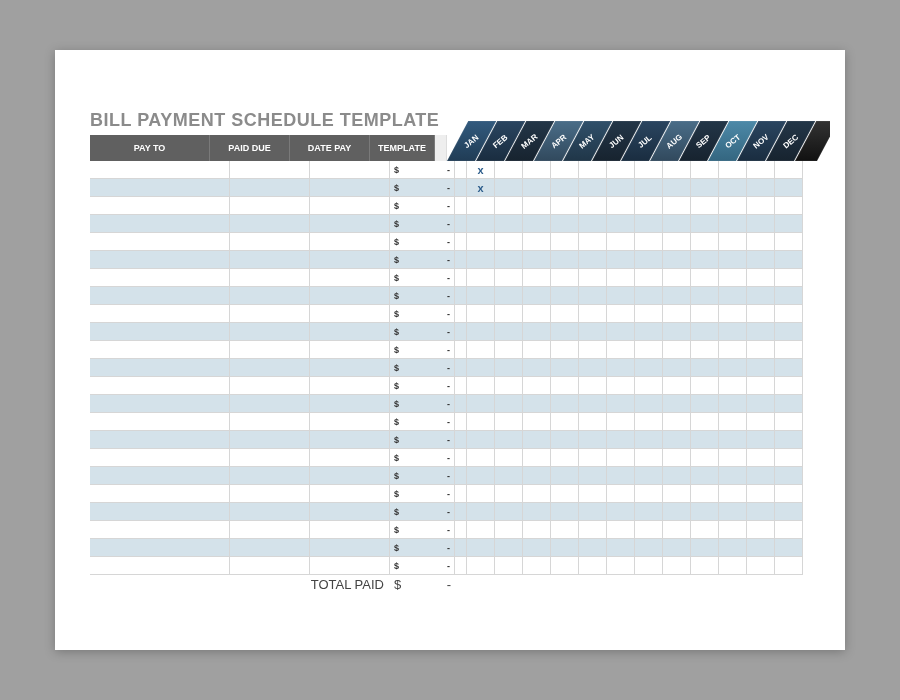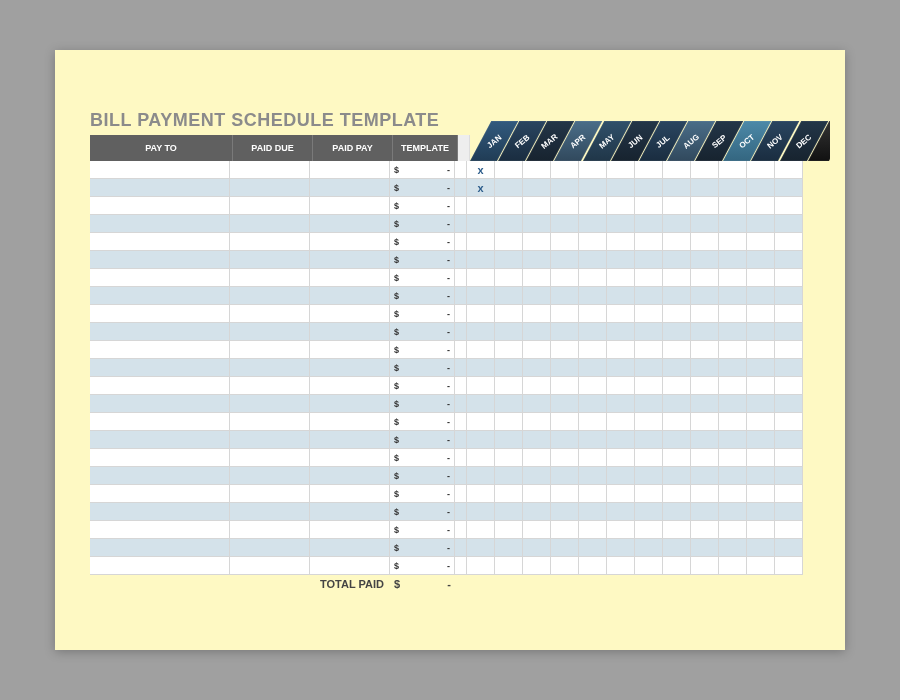--- a/index.html
+++ b/index.html
@@ -6,21 +6,21 @@
   html, body {
     margin: 0; padding: 0;
     width: 900px; height: 700px;
     background: #a0a0a0;
     font-family: Arial, Helvetica, sans-serif;
   }
   .page {
     position: absolute;
     left: 55px; top: 50px;
     width: 790px; height: 600px;
-    background: #fef9c3;
+    background: #ffffff;
     box-shadow: 0 2px 10px rgba(0,0,0,0.25);
     padding: 60px 35px 40px 35px;
   }
   .title {
     color: #8b8b8b;
     font-size: 18px;
     font-weight: 700;
     letter-spacing: 0.5px;
     margin-bottom: 4px;
   }
@@ -35,21 +35,21 @@
   .hcell {
     background: #606060;
     color: #fff;
     font-size: 9px;
     font-weight: 700;
     display: flex;
     align-items: center;
     justify-content: center;
     border-right: 1px solid #7a7a7a;
   }
-  .hcell.payto   { width: 143px; }
+  .hcell.payto   { width: 120px; }
   .hcell.datedue { width: 80px; }
   .hcell.autopay { width: 80px; }
   .hcell.payment { width: 65px; }
   .hcell.narrow  { width: 12px; background:#eeeeee; border-right:1px solid #ddd; }
   .month-area {
     position: relative;
     flex: 1;
     height: 26px;
   }
   .month-strip {
@@ -110,22 +110,22 @@
   }
   .dcell.payto   { width: 140px; }
   .dcell.datedue { width: 80px; }
   .dcell.autopay { width: 80px; }
   .dcell.payment { width: 65px; justify-content: space-between; font-weight:600; }
   .dcell.narrow  { width: 12px; padding:0; }
   .dcell.mcell   { width: 28px; justify-content:center; color:#2a5b8a; font-weight:700; font-size:11px; }
   .footer-row {
     display: flex;
     height: 18px;
-    font-size: 11px;
-    font-weight: 700;
+    font-size: 13px;
+    font-weight: 400;
     color: #444;
   }
   .footer-row .lbl {
     width: 300px;
     text-align: right;
     padding-right: 6px;
     display:flex;
     align-items:center;
     justify-content:flex-end;
   }
@@ -141,21 +141,21 @@
 <body>
 
 <div class="page">
   <div class="title">BILL PAYMENT SCHEDULE TEMPLATE</div>
 
   <div class="sheet">
 
     <div class="hdr-row">
       <div class="hcell payto">PAY TO</div>
       <div class="hcell datedue">PAID DUE</div>
-      <div class="hcell autopay">PAID PAY</div>
+      <div class="hcell autopay">DATE PAY</div>
       <div class="hcell payment">TEMPLATE</div>
       <div class="hcell narrow"></div>
       <div class="month-area">
         <div class="month-strip" id="month-strip">
             <div class="mtab c0">
               <span>JAN</span>
             </div>
             <div class="mtab c1">
               <span>FEB</span>
             </div>

